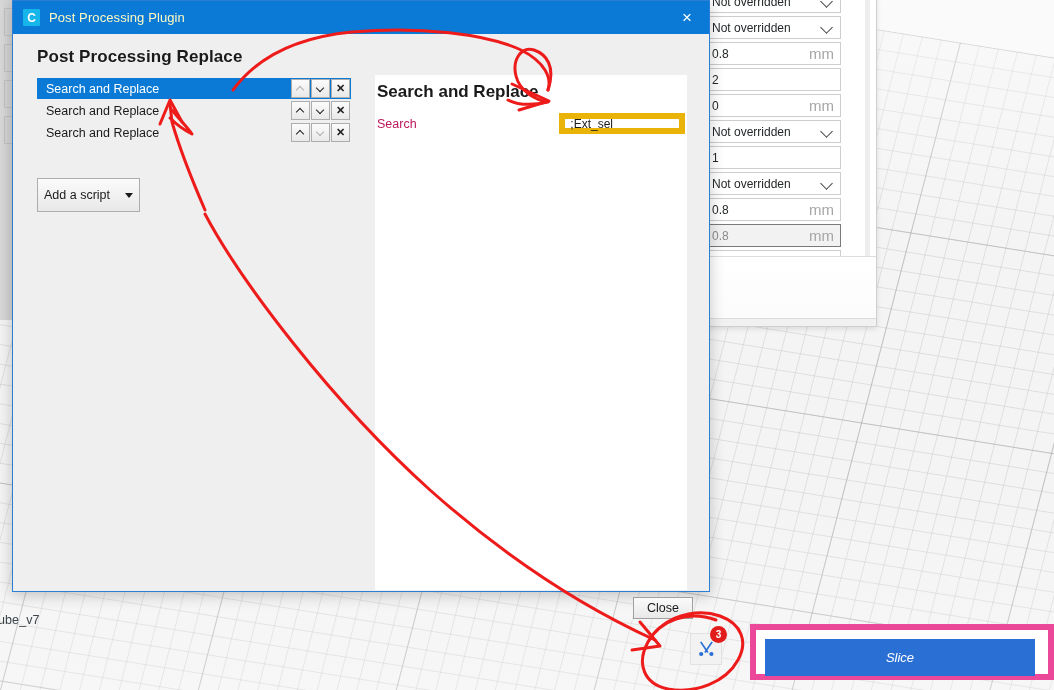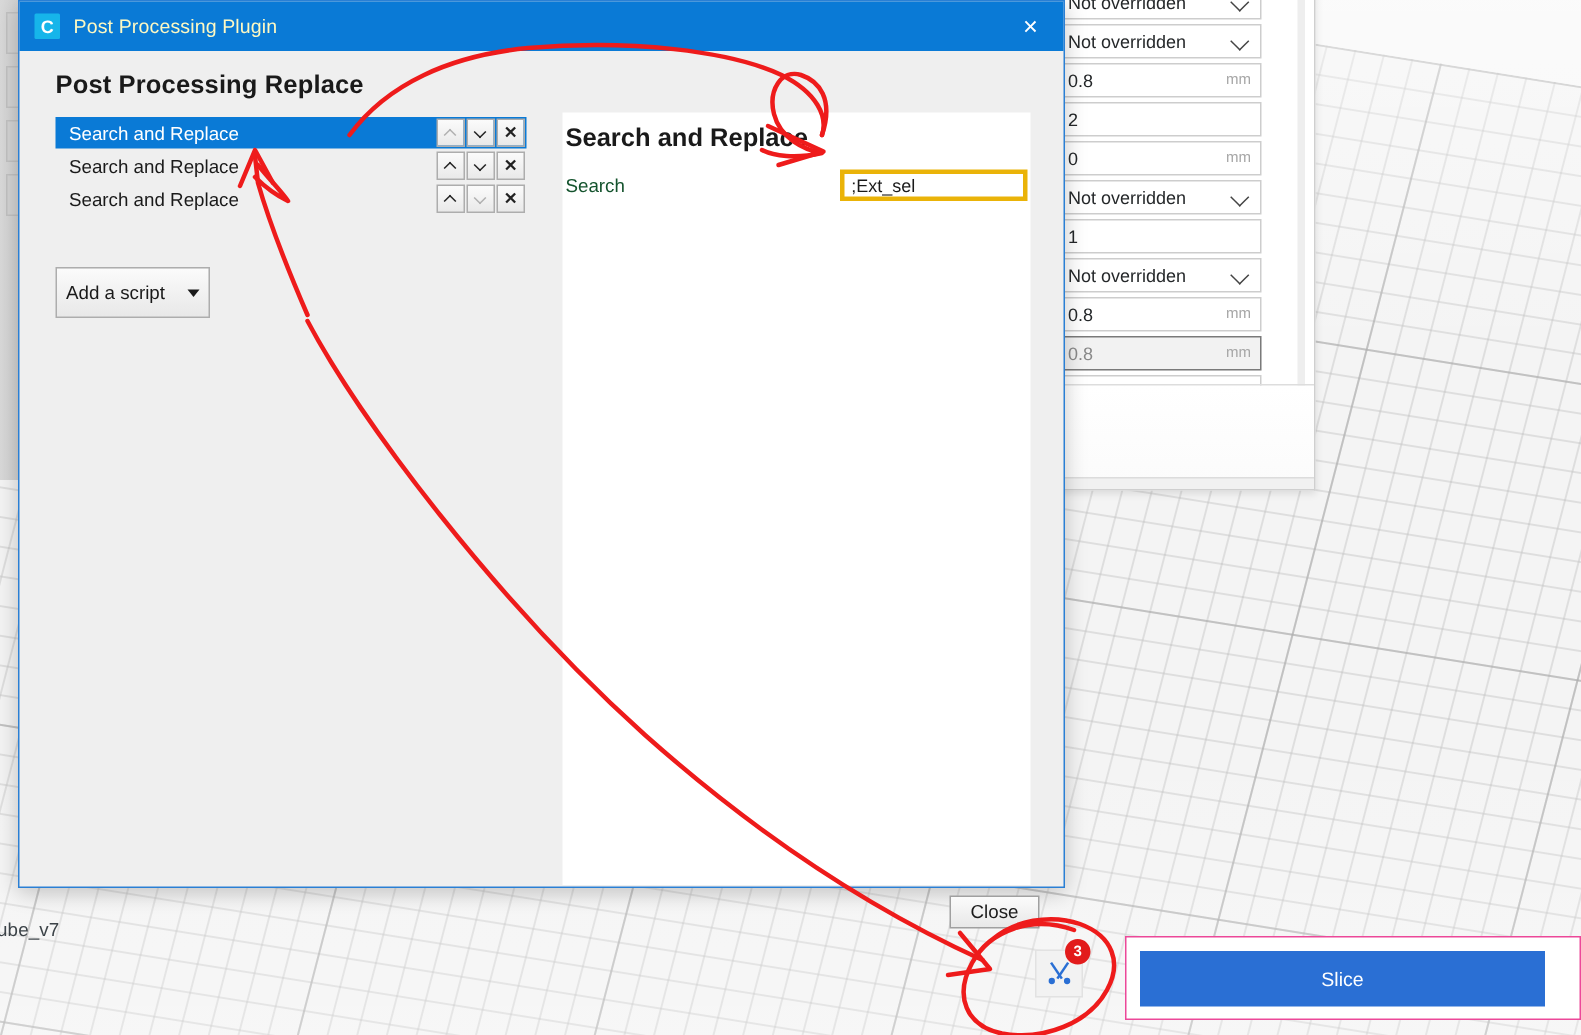--- a/index.html
+++ b/index.html
@@ -112,21 +112,21 @@
     color: #25282a;
   }
   .setting-row.focused {
     background: #f2f2f2;
     border: 1px solid #7a7a7a;
     color: #8a8a8a;
   }
   .setting-row .sval { flex: 1 1 auto; white-space: nowrap; }
   .setting-row .sunit {
     color: #a6a6a6;
-    font-size: 10px;
+    font-size: 15px;
     margin-left: 4px;
   }
   .setting-row .chev {
     width: 13px; height: 13px;
     position: relative;
     margin-left: 4px;
   }
   .setting-row .chev::before {
     content: "";
     position: absolute;
@@ -174,22 +174,23 @@
   }
 
   
   #action-bar {
     position: absolute;
     left: 750px;
     top: 624px;
     width: 304px;
     height: 56px;
     background: #ffffff;
-    border: 1px solid #ec4899;
-    box-sizing: border-box;
+    border: 6px solid #ec4899;
+    box-sizing: border-box;
+    font-style: italic;
   }
   #slice-button {
     position: absolute;
     left: 9px;
     top: 9px;
     width: 270px;
     height: 37px;
     background: #2a6fd4;
     color: #ffffff;
     font-size: 13px;
@@ -411,26 +412,26 @@
     position: absolute;
     left: 2px;
     width: 308px;
     height: 25px;
     display: flex;
     align-items: center;
   }
   .field-label {
     width: 190px;
     font-size: 12.5px;
-    color: #14532d;
+    color: #be185d;
   }
   .field-input {
     width: 130px;
     height: 21px;
-    border: 3px solid #eab308;
+    border: 6px solid #eab308;
     box-sizing: border-box;
     background: #ffffff;
     font-size: 12px;
     color: #1a1a1a;
     display: flex;
     align-items: center;
     padding: 0 5px;
   }
   .field-check {
     width: 21px;

